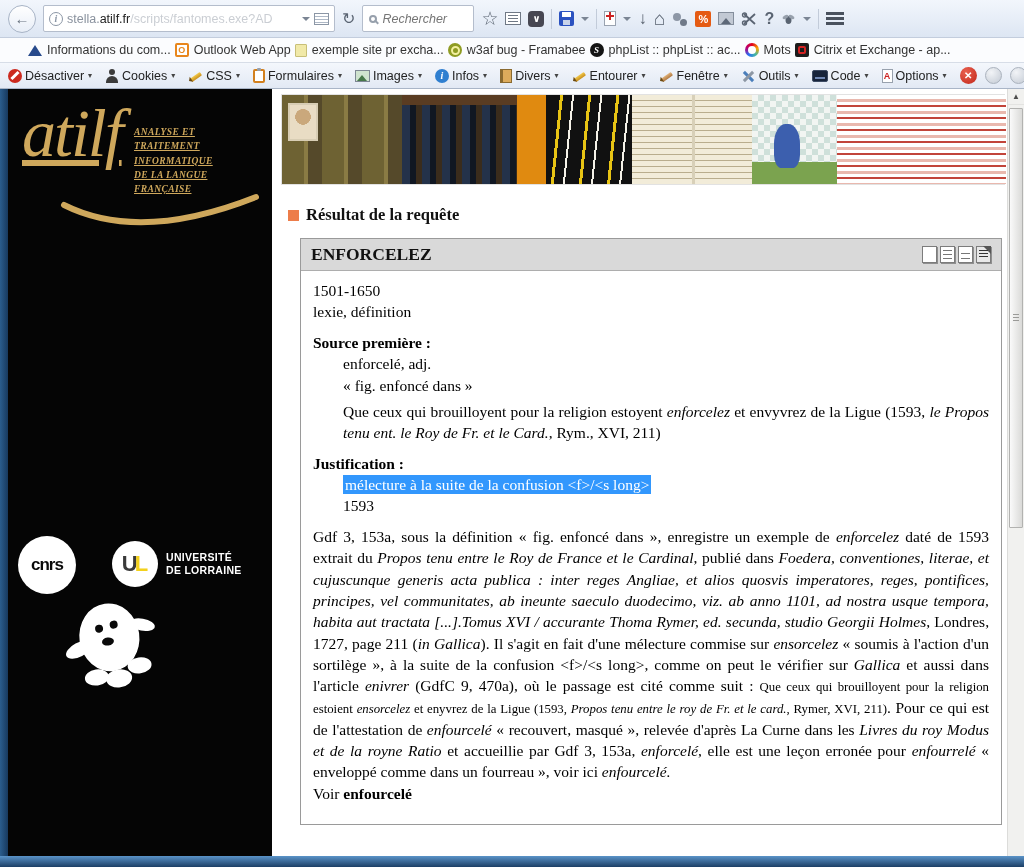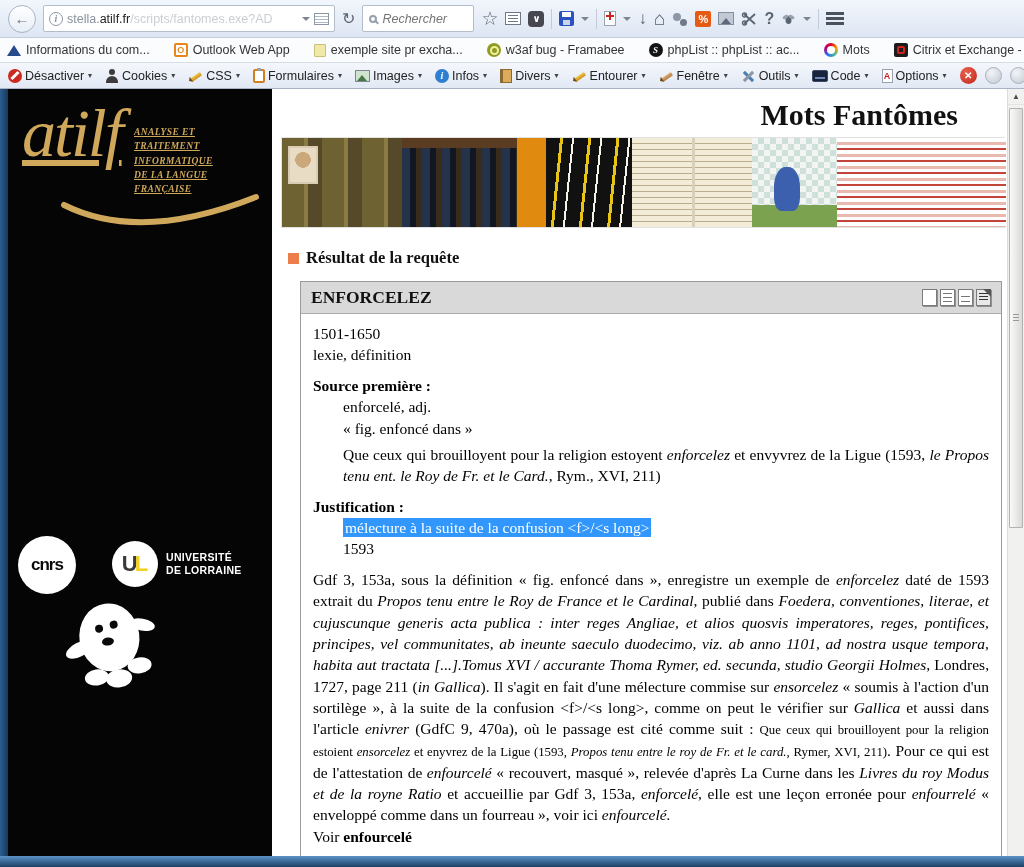--- a/index.html
+++ b/index.html
@@ -47,21 +47,21 @@
   .tico-circles::before{content:"";position:absolute;left:1px;top:1px;width:8px;height:8px;border-radius:50%;background:#8d97a6;}
   .tico-circles::after{content:"";position:absolute;right:1px;bottom:0;width:7px;height:7px;border-radius:50%;background:#6f7988;}
   .tico-valid{width:16px;height:16px;background:#e55b14;border-radius:2px;color:#fff;
     font:bold 11px "Liberation Sans",sans-serif;text-align:center;line-height:16px;}
   .tico-photo{width:16px;height:13px;background:#c2c9d4;border:1px solid #848e9c;position:relative;}
   .tico-photo::after{content:"";position:absolute;bottom:0;left:2px;border-left:5px solid transparent;border-right:5px solid transparent;border-bottom:6px solid #5d6878;}
   .tico-menu{width:18px;height:13px;background:repeating-linear-gradient(#4a525e 0 3px,transparent 3px 5px);}
 
   
   #bookmarks-bar{position:absolute;left:0;top:38px;width:1024px;height:25px;background:#fbfcfe;
-    border-bottom:1px solid #d7dde7;display:flex;align-items:center;padding:0 7px;gap:24px;z-index:30;}
+    border-bottom:1px solid #d7dde7;display:flex;align-items:center;padding:0 28px;gap:4px;z-index:30;}
   .bm{display:flex;align-items:center;gap:5px;font-size:12.5px;color:#333;white-space:nowrap;}
   .bico{flex:none;display:inline-flex;align-items:center;justify-content:center;}
   .bico-mountain{width:0;height:0;border-left:7px solid transparent;border-right:7px solid transparent;border-bottom:11px solid #274a8c;}
   .bico-outlook{width:14px;height:14px;border:2px solid #e8861c;border-radius:2px;background:#fff;
     color:#e8861c;font:bold 9px "Liberation Sans",sans-serif;line-height:10px;text-align:center;}
   .bico-page{width:12px;height:13px;background:#f1e9a8;border:1px solid #c8bf78;border-radius:1px;}
   .bico-framabee{width:14px;height:14px;border-radius:50%;background:#8f9c23;position:relative;}
   .bico-framabee::after{content:"";position:absolute;left:3px;top:3px;width:5px;height:5px;border:2px solid #f3f0a0;border-radius:50%;}
   .bico-phplist{width:14px;height:14px;border-radius:50%;background:#141414;color:#fff;
     font:bold italic 9px "Liberation Serif",serif;text-align:center;line-height:14px;}
@@ -383,21 +383,20 @@
     <ellipse cx="40" cy="86" rx="12" ry="8" fill="#fff"></ellipse>
     <ellipse cx="62" cy="90" rx="13" ry="9" fill="#fff"></ellipse>
     <ellipse cx="84" cy="80" rx="12" ry="8" fill="#fff"></ellipse>
     <circle cx="49" cy="38" r="4" fill="#0a0a0a"></circle>
     <circle cx="64" cy="36" r="4" fill="#0a0a0a"></circle>
     <ellipse cx="56" cy="52" rx="6" ry="4" fill="#0a0a0a"></ellipse>
   </svg>
 </div>
 
 <div id="content">
-  <div id="page-title">Mots Fantômes</div>
 
   <div id="banner">
     <div class="bimg bimg-books"></div>
     <div class="bimg bimg-shelf"></div>
     <div class="bimg bimg-tlf"></div>
     <div class="bimg bimg-ms"></div>
     <div class="bimg bimg-monk"></div>
     <div class="bimg bimg-red"></div>
   </div>
 

